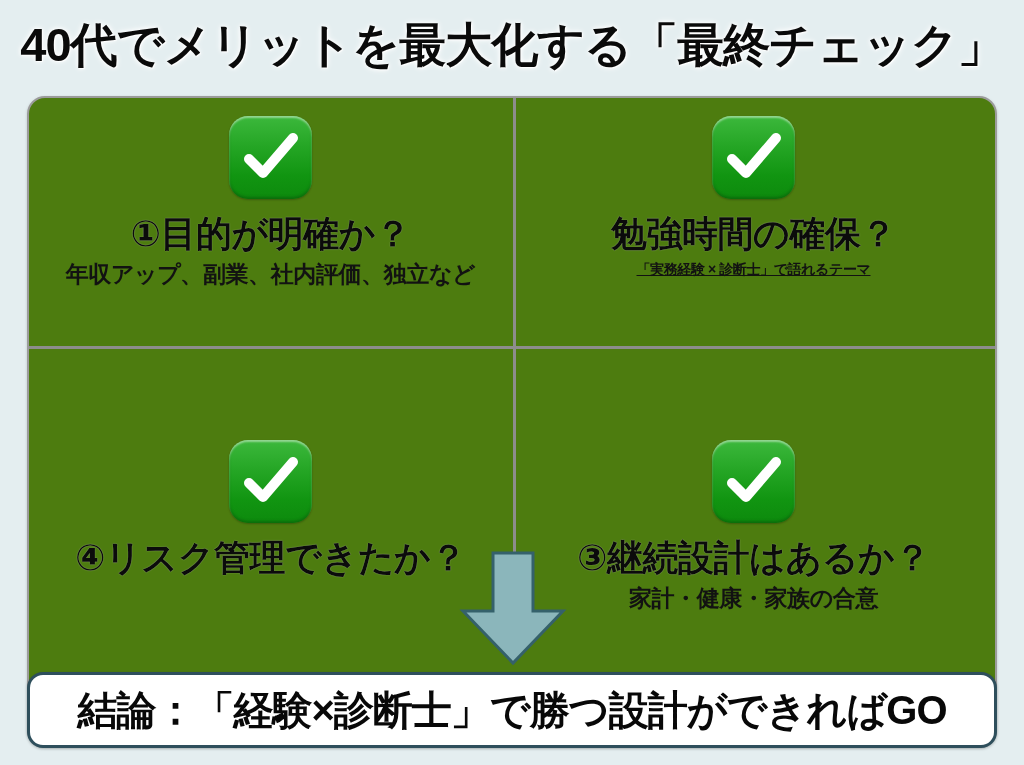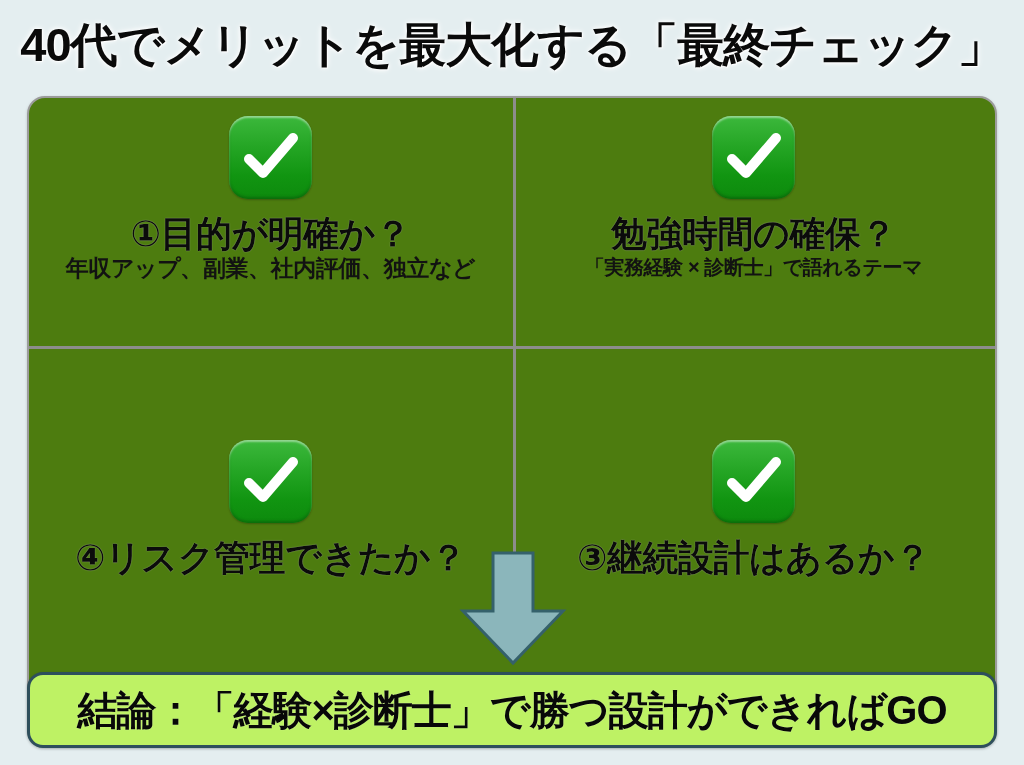--- a/index.html
+++ b/index.html
@@ -108,49 +108,51 @@
     margin-top: 14px;
     font-size: 36px;
     font-weight: 700;
     color: #0b0b0b;
     letter-spacing: -0.5px;
     white-space: nowrap;
     line-height: 1.18;
     text-shadow: 0 0 1px rgba(255,255,255,0.6);
   }
   .cell-sub {
+    margin-top: 6px;
     font-size: 23px;
     font-weight: 700;
     color: #121212;
     letter-spacing: -0.4px;
     white-space: nowrap;
     line-height: 1.2;
   }
   .cell-sub.small {
-    font-size: 20px;
+    font-size: 14px;
+    text-decoration: underline;
   }
 
   
   .arrow {
     position: absolute;
     left: 458px;
     top: 551px;
     width: 110px;
     height: 115px;
     z-index: 5;
   }
 
   
   .conclusion {
     position: absolute;
     left: 27px;
     top: 672px;
     width: 970px;
     height: 76px;
-    background: #bef264;
+    background: #ffffff;
     border: 3px solid #2e4f5c;
     border-radius: 16px;
     box-sizing: border-box;
     display: flex;
     align-items: center;
     justify-content: center;
     box-shadow: 0 1px 3px rgba(0,0,0,0.2);
     z-index: 6;
   }
   .conclusion-text {
@@ -200,20 +202,21 @@
       <div class="cell-title">④リスク管理できたか？</div>
     </div>
 
     <div class="cell">
       <div class="check-icon">
         <svg viewBox="0 0 83 83" aria-hidden="true">
           <path d="M20 43 L34 57 L64 22" fill="none" stroke="#ffffff" stroke-width="10" stroke-linecap="round" stroke-linejoin="round"></path>
         </svg>
       </div>
       <div class="cell-title">③継続設計はあるか？</div>
+      <div class="cell-sub">家計・健康・家族の合意</div>
     </div>
 
     <div class="divider-v"></div>
     <div class="divider-h"></div>
   </div>
 
   <div class="arrow">
     <svg viewBox="0 0 110 115" width="110" height="115" aria-hidden="true">
       <polygon points="35,2 75,2 75,60 105,60 55,112 5,60 35,60" fill="#8bb6bb" stroke="#35616b" stroke-width="3" stroke-linejoin="miter"></polygon>
     </svg>

